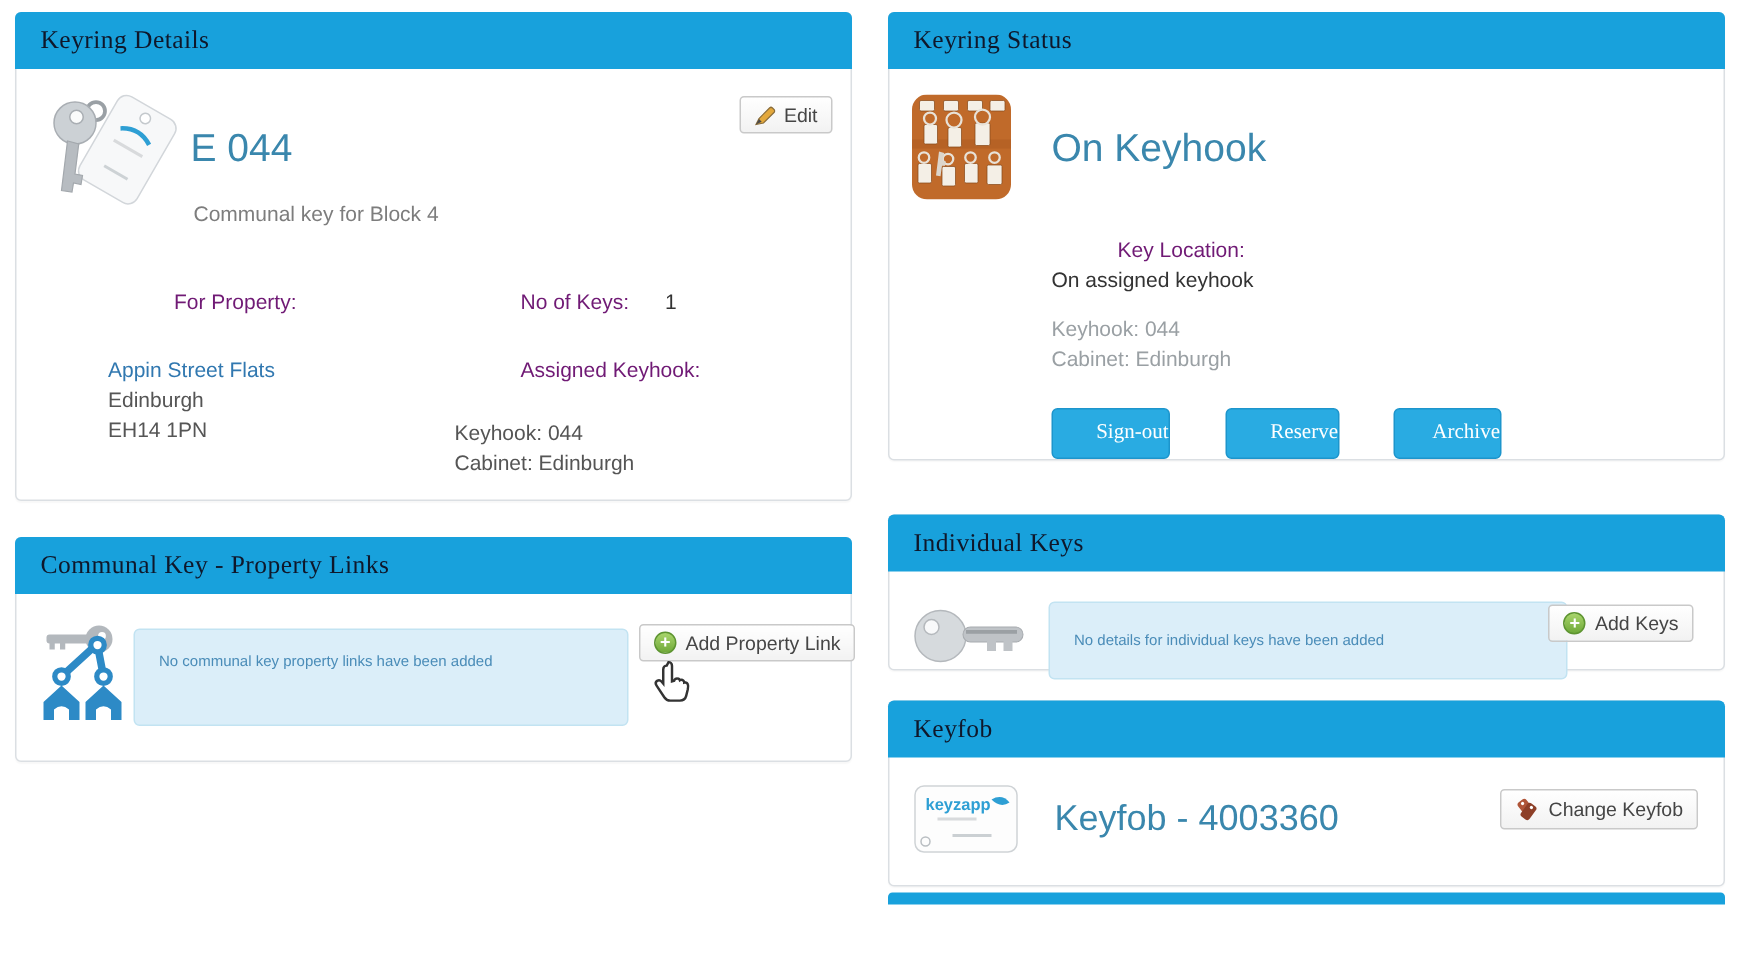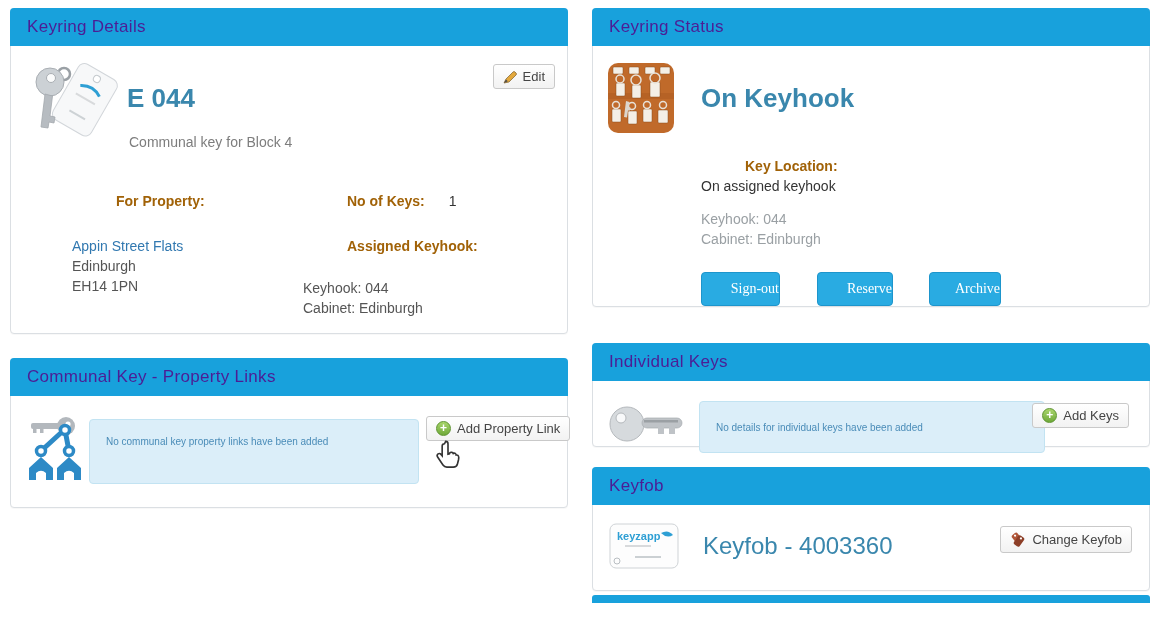--- a/index.html
+++ b/index.html
@@ -6,25 +6,25 @@
   html,body { background:#fff; }
   .page { position:relative; width:1162px; height:644px; background:#fff; overflow:hidden;
           font-family:"Liberation Sans", sans-serif; font-size:14px; color:#333; }
   .col { position:absolute; top:8px; width:558px; }
   .col-left { left:10px; }
   .col-right { left:592px; }
 
   .panel { position:relative; background:#fff; border:1px solid #dbdfe3; border-radius:4px;
            box-shadow:0 1px 1px rgba(0,0,0,.03); }
   .panel-header { height:38px; margin:-1px -1px 0 -1px; background:var(--header-bg,#18a1dc);
-                  border-radius:4px 4px 0 0; color:#4c1d95; display:flex; align-items:center;
-                  padding:0 17px; font-size:17px; letter-spacing:.3px; }
-
-  .h-blue { position:absolute; color:var(--heading-text,#3a87ad); font-size:26px; font-weight:bold; }
-  .lbl { font-weight:bold; color:#a16207;padding-left:44px; }
+                  border-radius:4px 4px 0 0; color:#0f172a; display:flex; align-items:center;
+                  padding:0 17px; font-size:17px; letter-spacing:.3px;font-family:Liberation Serif, serif; }
+
+  .h-blue { position:absolute; color:var(--heading-text,#3a87ad); font-size:26px; font-weight:normal; }
+  .lbl { font-weight:normal; color:#701a75;padding-left:44px; }
   .gray { color:#7d7d7d; }
   .muted-dark { color:#555; }
   .muted-light { color:#9aa0a4; }
   .link { color:#3178b0; text-decoration:none; cursor:pointer; }
 
   .btn-primary { position:absolute; height:34px; background:var(--button-primary-bg,#29abe2);
                  color:#fff; border:1px solid #1d95cc; border-radius:4px; font-size:14px;
                  font-family:Liberation Serif, serif; cursor:pointer; text-align:right; }
   .btn-light { position:absolute; display:inline-flex; align-items:center; gap:6px;
                background:linear-gradient(#ffffff,#f2f2f2); border:1px solid #c9c9c9;

